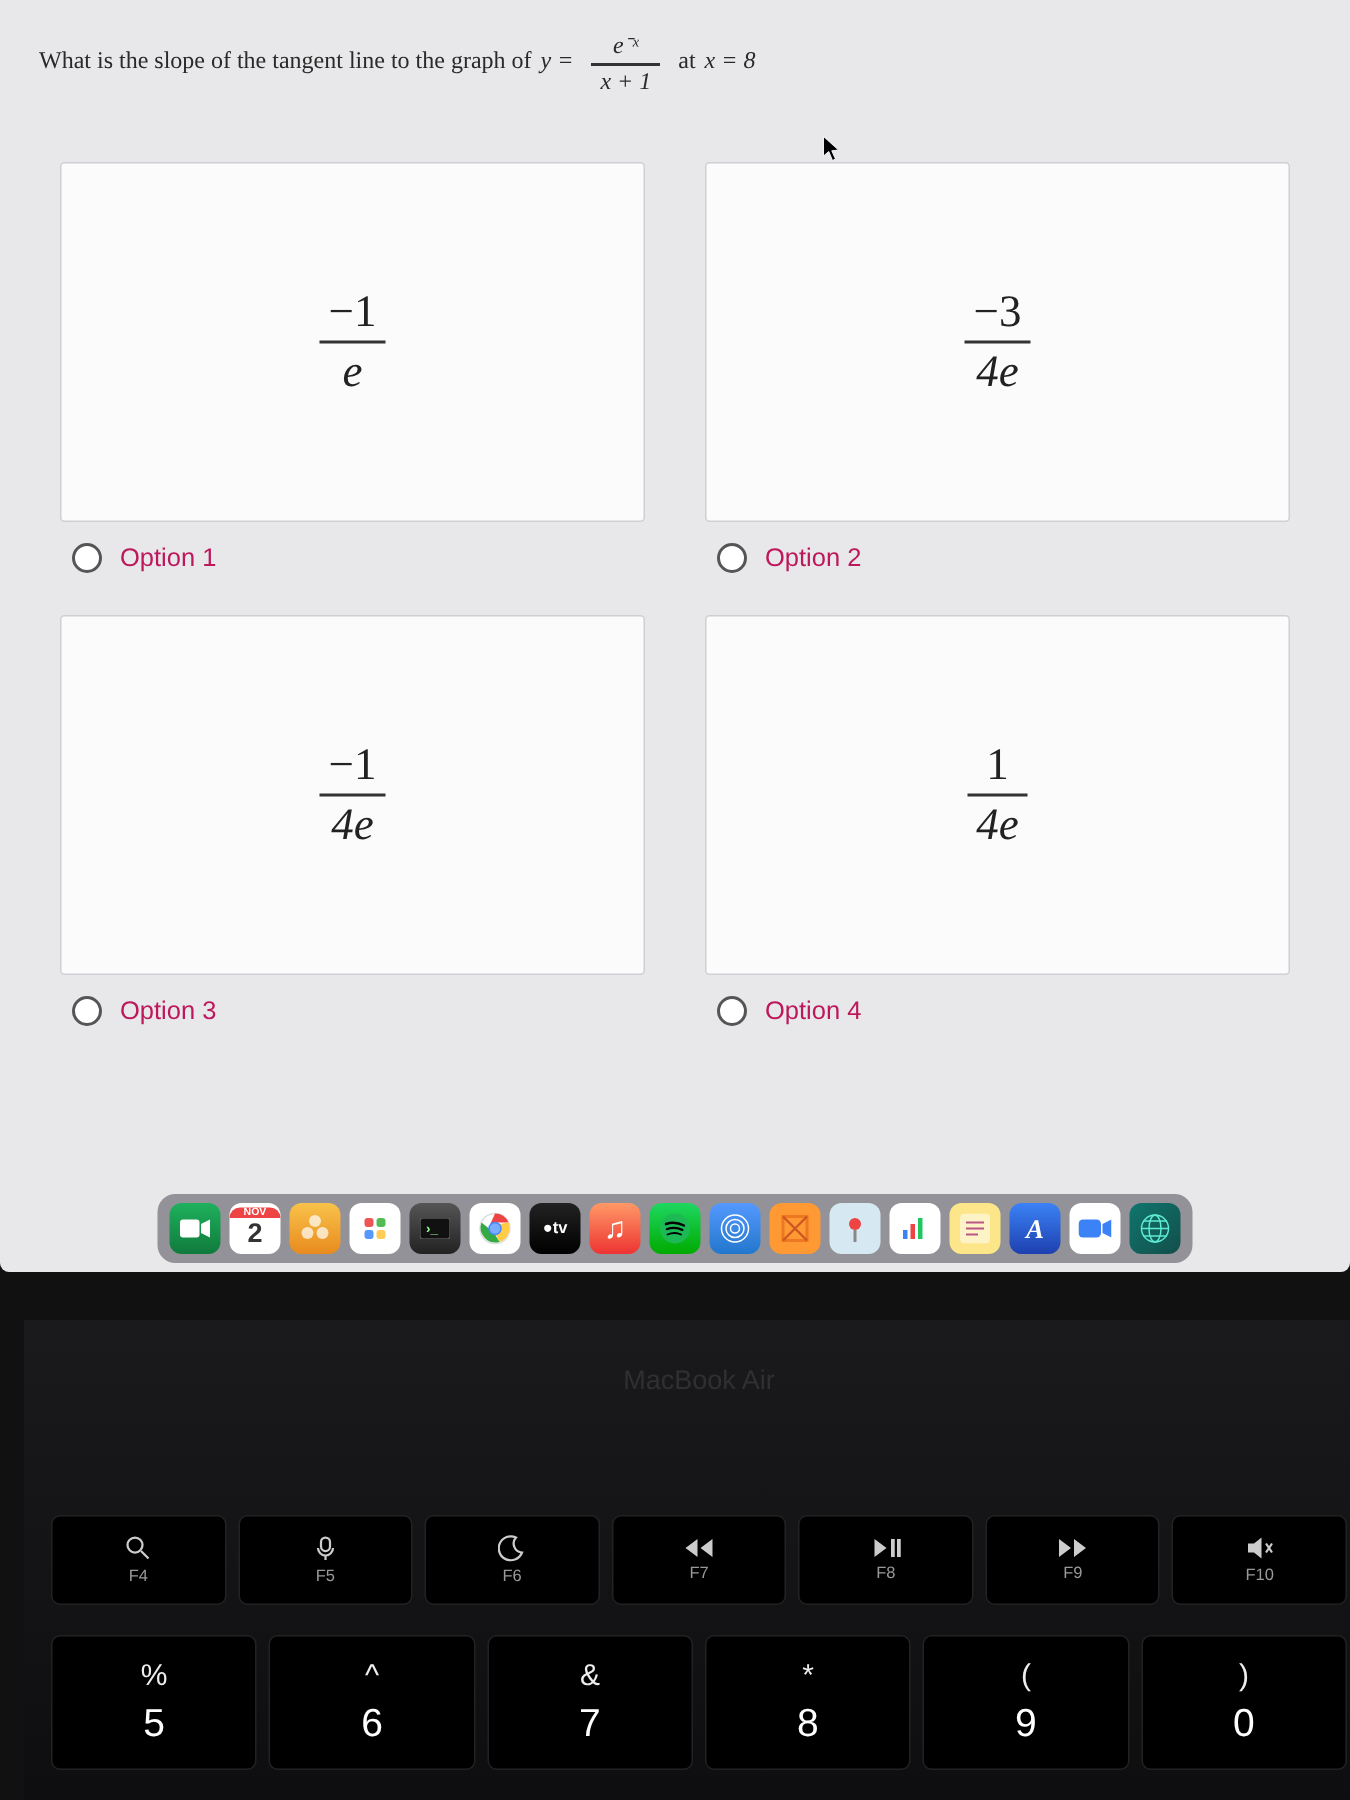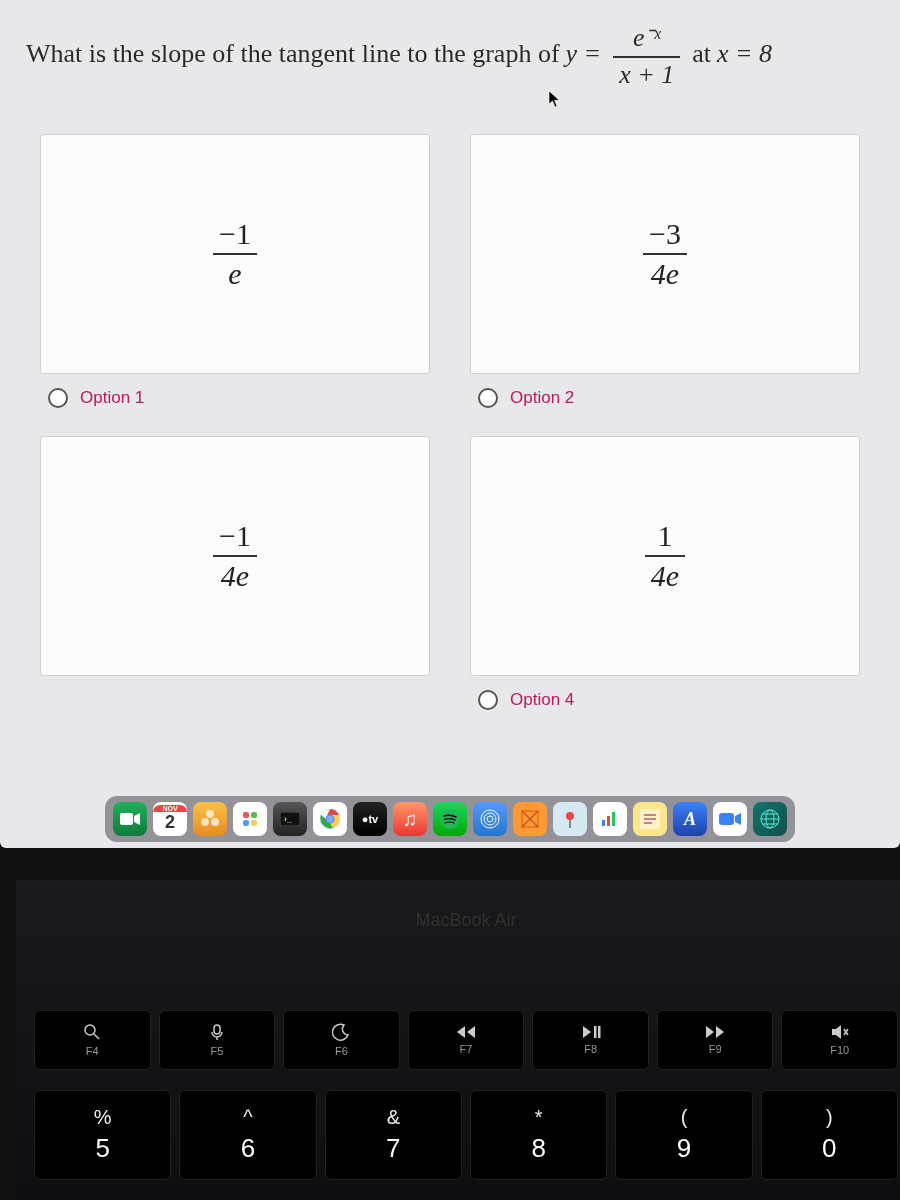--- a/index.html
+++ b/index.html
@@ -8,21 +8,21 @@
 
   .screen {
     position: absolute;
     top: 0; left: 0; width: 900px; height: 848px;
     background: #e8e8ea;
     color: #222;
     border-radius: 0 0 6px 6px;
   }
 
   .question {
-    font-size: 26px;
+    font-size: 16px;
     padding: 18px 20px 4px 26px;
     display: flex;
     align-items: center;
     flex-wrap: wrap;
     gap: 6px;
     color: #2a2a2a;
   }
   .frac {
     display: inline-flex;
     flex-direction: column;
@@ -210,20 +210,24 @@
     </div>
 
     <div class="card-block">
       <div class="card">
         <div class="frac">
           <span class="num">−1</span>
           <span class="bar"></span>
           <span class="den">4e</span>
         </div>
       </div>
+      <div class="radio-row">
+        <div class="radio"></div>
+        <div class="radio-label">Option 3</div>
+      </div>
     </div>
 
     <div class="card-block">
       <div class="card">
         <div class="frac">
           <span class="num">1</span>
           <span class="bar"></span>
           <span class="den">4e</span>
         </div>
       </div>

